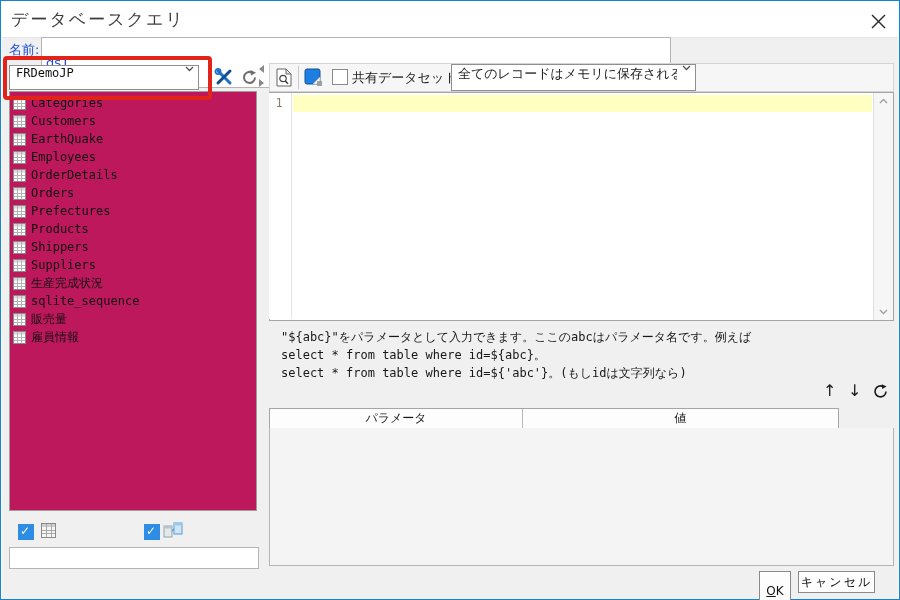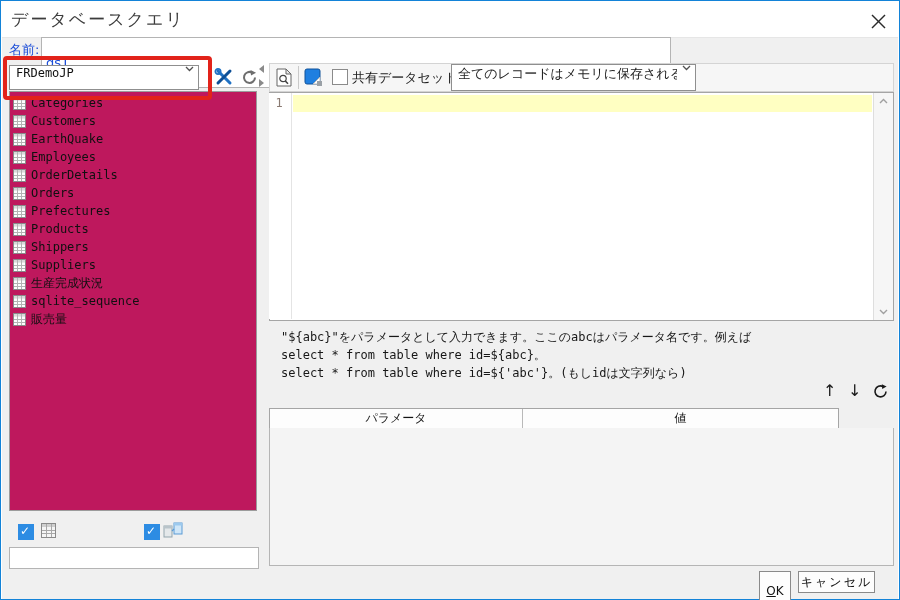--- a/index.html
+++ b/index.html
@@ -261,20 +261,31 @@
       <div class="table-row">
       <svg width="13" height="13" viewBox="0 0 13 13">
         <rect x="0.5" y="0.5" width="12" height="12" fill="#fdfdfd" stroke="#8a8a8a"></rect>
         <rect x="1" y="1" width="11" height="2.6" fill="#d9d9d9"></rect>
         <line x1="4.5" y1="1" x2="4.5" y2="12" stroke="#b3b3b3"></line>
         <line x1="8.5" y1="1" x2="8.5" y2="12" stroke="#b3b3b3"></line>
         <line x1="1" y1="6.5" x2="12" y2="6.5" stroke="#b3b3b3"></line>
         <line x1="1" y1="9.5" x2="12" y2="9.5" stroke="#b3b3b3"></line>
       </svg>
       <span>販売量</span>
+    </div>
+      <div class="table-row">
+      <svg width="13" height="13" viewBox="0 0 13 13">
+        <rect x="0.5" y="0.5" width="12" height="12" fill="#fdfdfd" stroke="#8a8a8a"></rect>
+        <rect x="1" y="1" width="11" height="2.6" fill="#d9d9d9"></rect>
+        <line x1="4.5" y1="1" x2="4.5" y2="12" stroke="#b3b3b3"></line>
+        <line x1="8.5" y1="1" x2="8.5" y2="12" stroke="#b3b3b3"></line>
+        <line x1="1" y1="6.5" x2="12" y2="6.5" stroke="#b3b3b3"></line>
+        <line x1="1" y1="9.5" x2="12" y2="9.5" stroke="#b3b3b3"></line>
+      </svg>
+      <span>雇員情報</span>
     </div>
     </div>
 
   <div class="abs cb cb1 checked"></div>
   <svg class="abs icon1" width="17" height="17" viewBox="0 0 17 17">
     <rect x="1.5" y="1.5" width="14" height="14" fill="#f5f5f5" stroke="#8a8a8a"></rect>
     <rect x="2" y="2" width="13" height="3" fill="#cfcfcf"></rect>
     <line x1="6.5" y1="2" x2="6.5" y2="15" stroke="#a8a8a8"></line>
     <line x1="11.5" y1="2" x2="11.5" y2="15" stroke="#a8a8a8"></line>
     <line x1="2" y1="8.5" x2="15" y2="8.5" stroke="#a8a8a8"></line>

